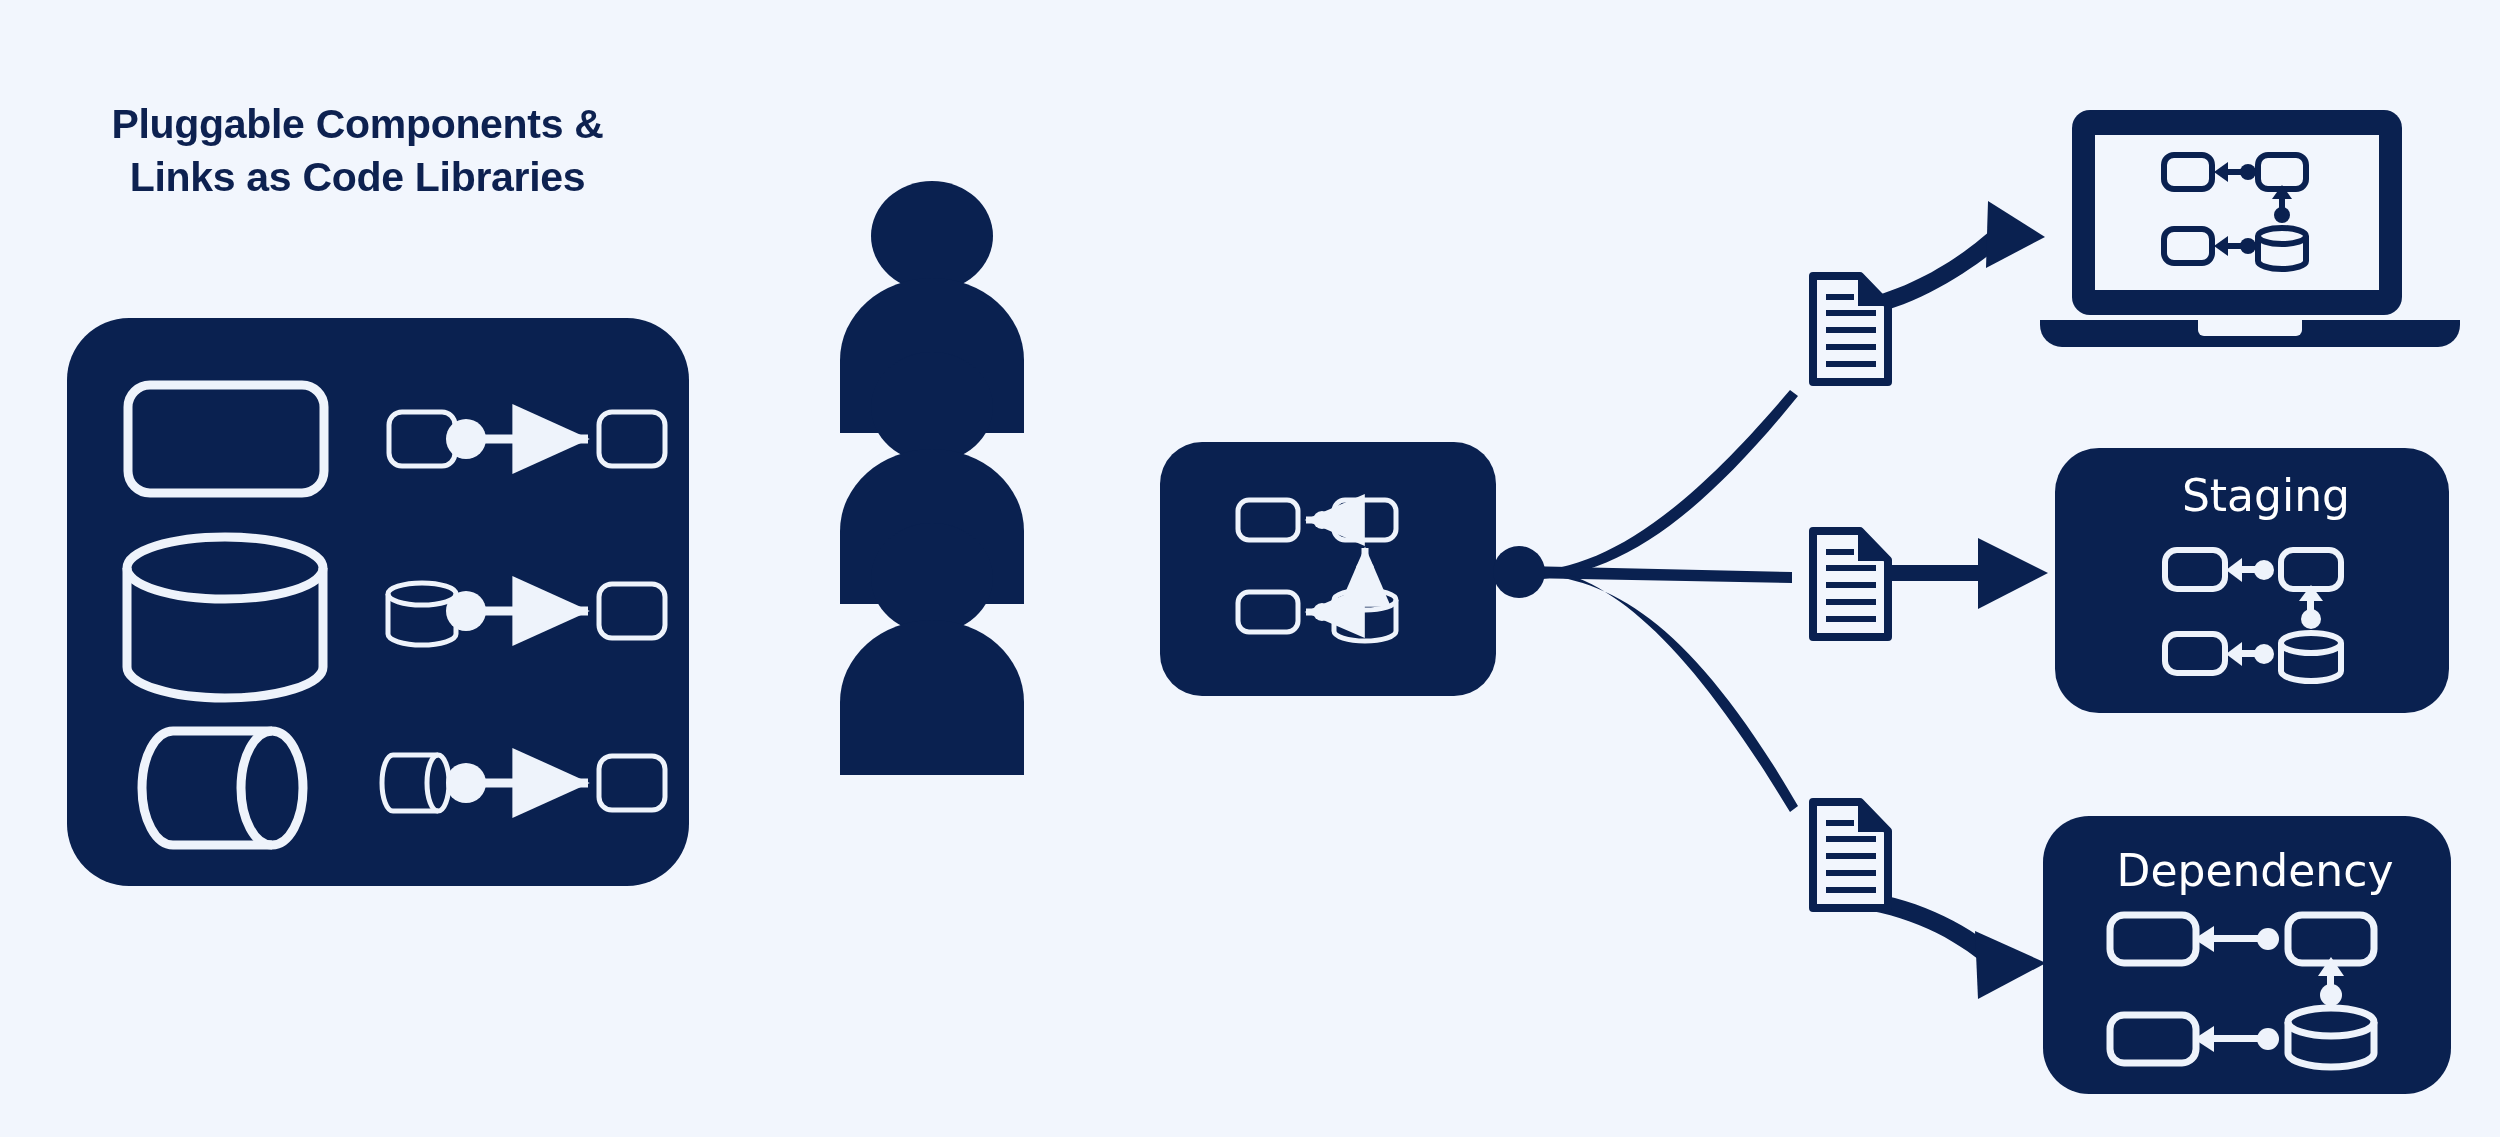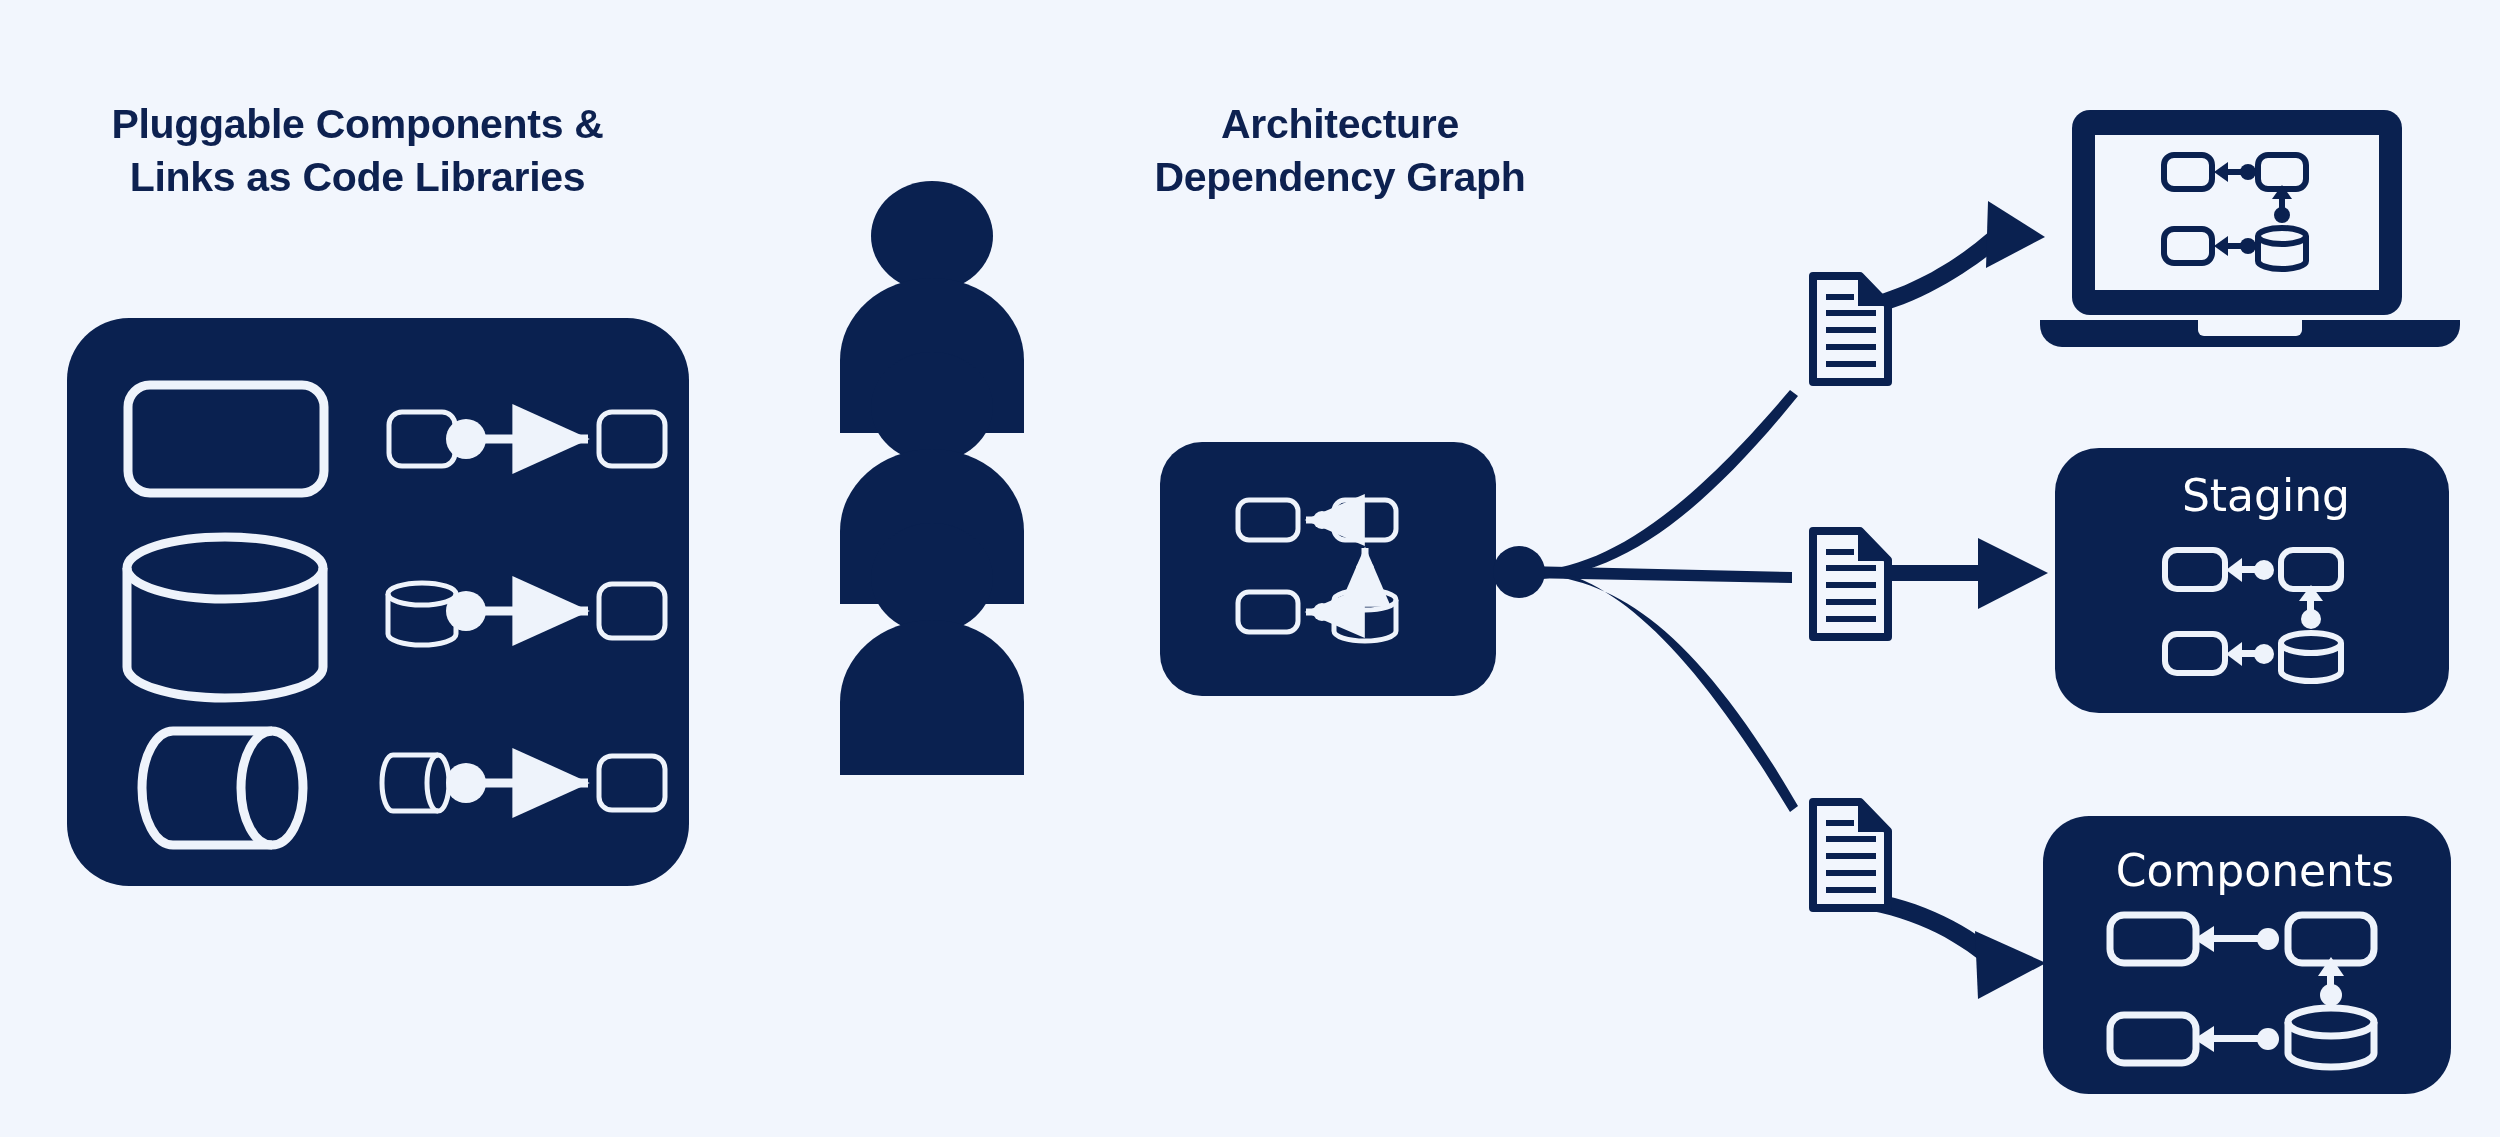--- a/index.html
+++ b/index.html
@@ -290,20 +290,18 @@
         <rect x="2212" y="1035" width="52" height="7"></rect>
         <path d="M2214,1026 L2194,1039 L2214,1052 Z"></path>
       </g>
     </g>
 
   </svg>
 
   <div class="heading" id="heading-left">Pluggable Components &amp;
 Links as Code Libraries</div>
 
-  <div class="heading" id="heading-center">Architecture
-Dependency Graph</div>
 
   <div class="env-label" id="label-staging">Staging</div>
 
-  <div class="env-label" id="label-production">Components</div>
+  <div class="env-label" id="label-production">Dependency</div>
 
 </div>
 
 </body></html>

